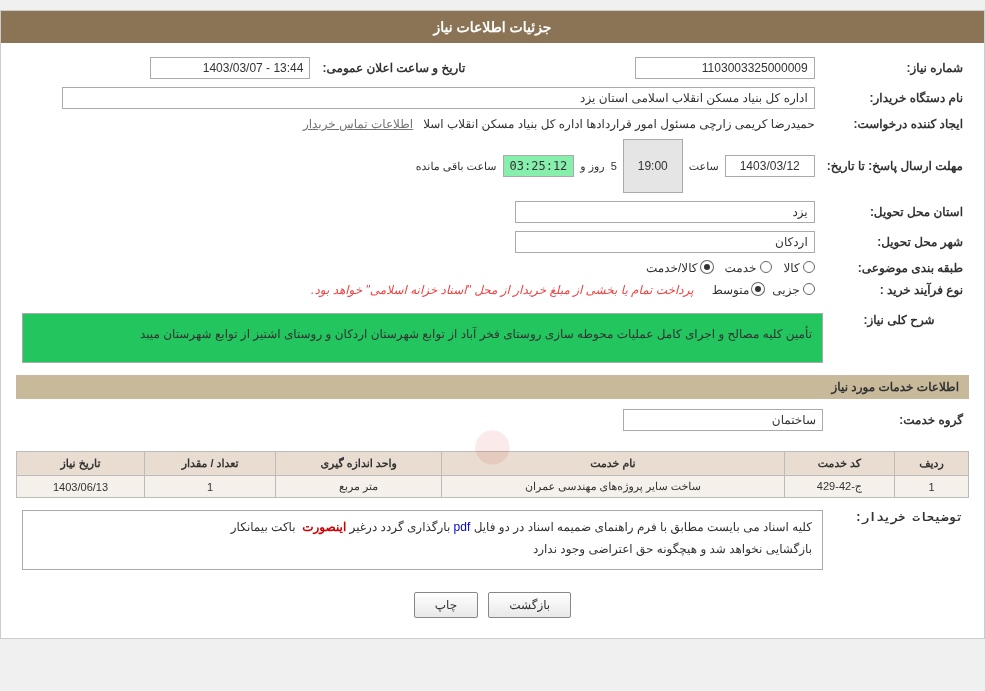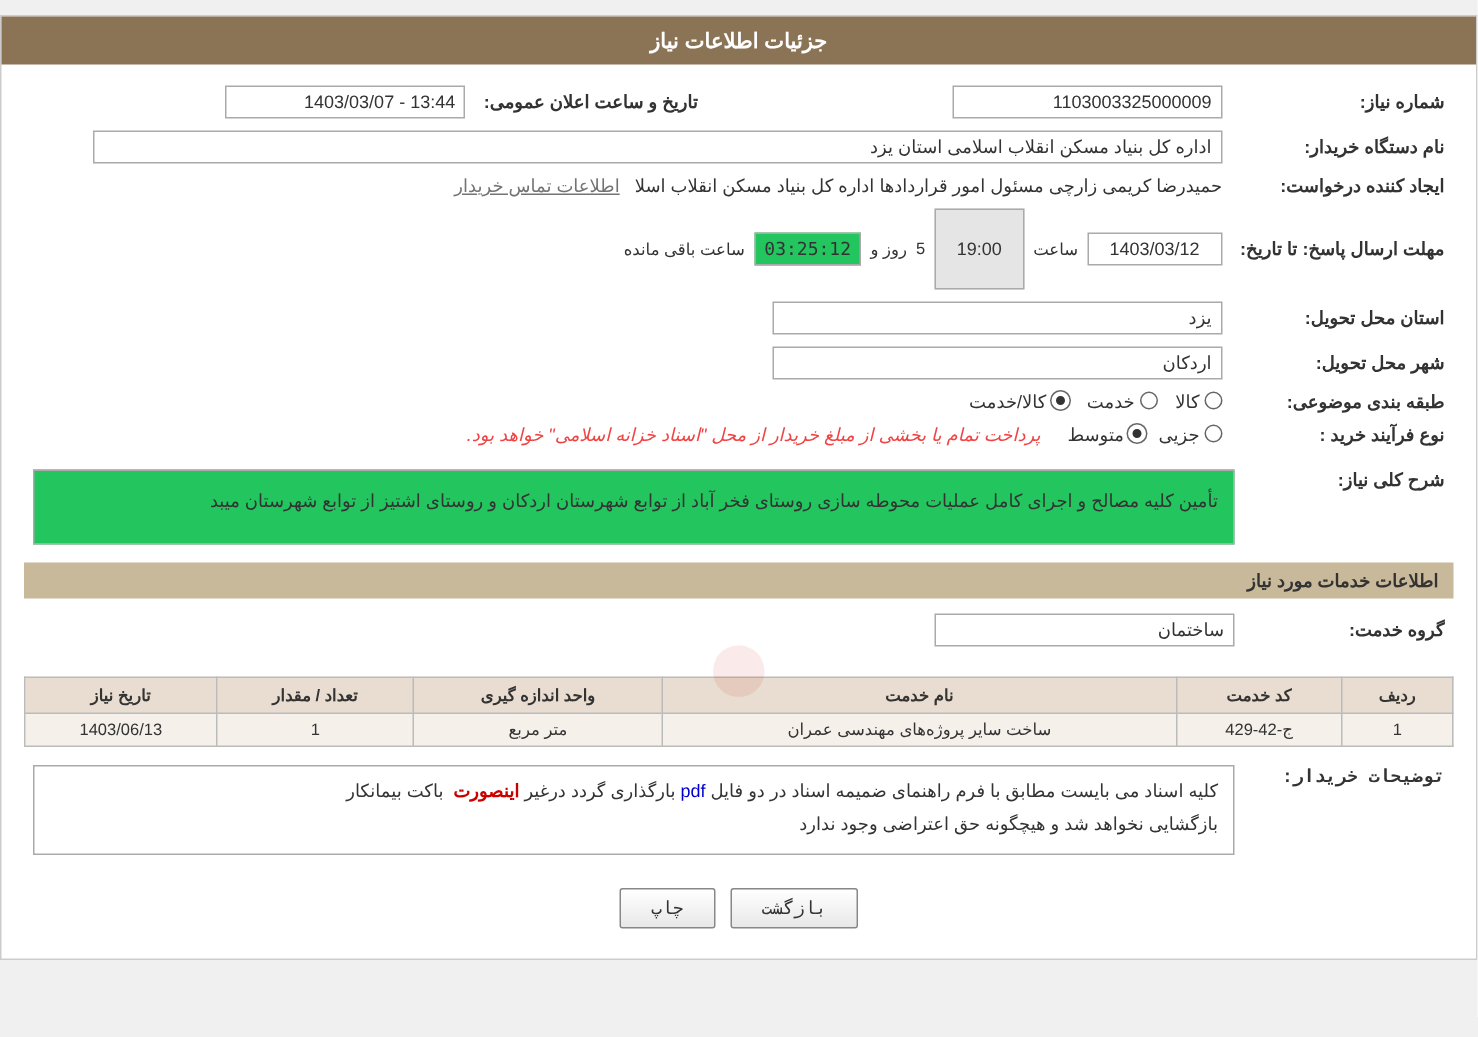--- a/index.html
+++ b/index.html
@@ -82,21 +82,21 @@
     }
     .time-box {
       border: 1px solid #aaa;
       background: #e5e5e5;
       padding: 19px 6px;
       min-width: 60px;
       text-align: center;
     }
     .remain-box {
       border: 1px solid #aaa;
-      background: #22c55e;
+      background: #86efac;
       padding: 3px 6px;
       min-width: 70px;
       text-align: center;
     }
     .small-label {
       font-size: 11px;
       color: #333;
     }
     .radio-group {
       display: flex;
@@ -182,21 +182,21 @@
       padding: 10px;
       display: flex;
       justify-content: center;
       gap: 10px;
       direction: rtl;
     }
     .btn {
       padding: 5px 20px;
       border: 1px solid #888;
       cursor: pointer;
-      font-family: Liberation Mono, monospace;
+      font-family: Liberation Sans, sans-serif;
       font-size: 12px;
       border-radius: 2px;
     }
     .btn-print {
       background: linear-gradient(#fff, #e8e8e8);
       color: #333;
     }
     .btn-back {
       background: linear-gradient(#fff, #e8e8e8);
       color: #333;
@@ -315,21 +315,21 @@
             <span style="margin-right:10px; color:#ef4444;font-style:italic;">پرداخت تمام یا بخشی از مبلغ خریدار از محل "اسناد خزانه اسلامی" خواهد بود.</span>
           </div>
         </td>
       </tr>
     </tbody>
       </table>
 
     <table class="info-table">
       <tbody>
           <tr>
-        <td style="width:140px; font-weight:bold; padding:4px 6px; vertical-align:top; text-align:right;margin-top:12px;">شرح کلی نیاز:</td>
+        <td style="width:140px; font-weight:bold; padding:4px 6px; vertical-align:top; text-align:center;margin-top:12px;">شرح کلی نیاز:</td>
         <td>
           <div class="description-box">تأمین کلیه مصالح و اجرای کامل عملیات محوطه سازی روستای فخر آباد از توابع شهرستان اردکان و روستای اشتیز از توابع شهرستان میبد</div>
         </td>
       </tr>
     </tbody>
       </table>
 
     <div class="section-header">اطلاعات خدمات مورد نیاز</div>
 
     <table class="info-table">

